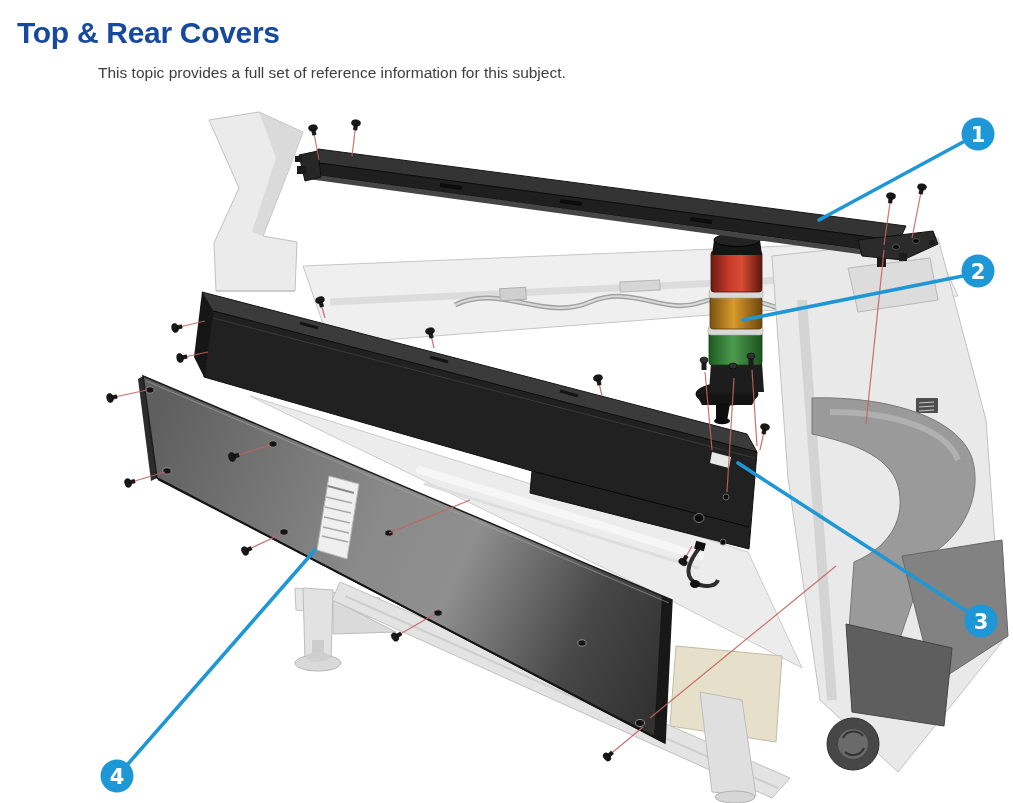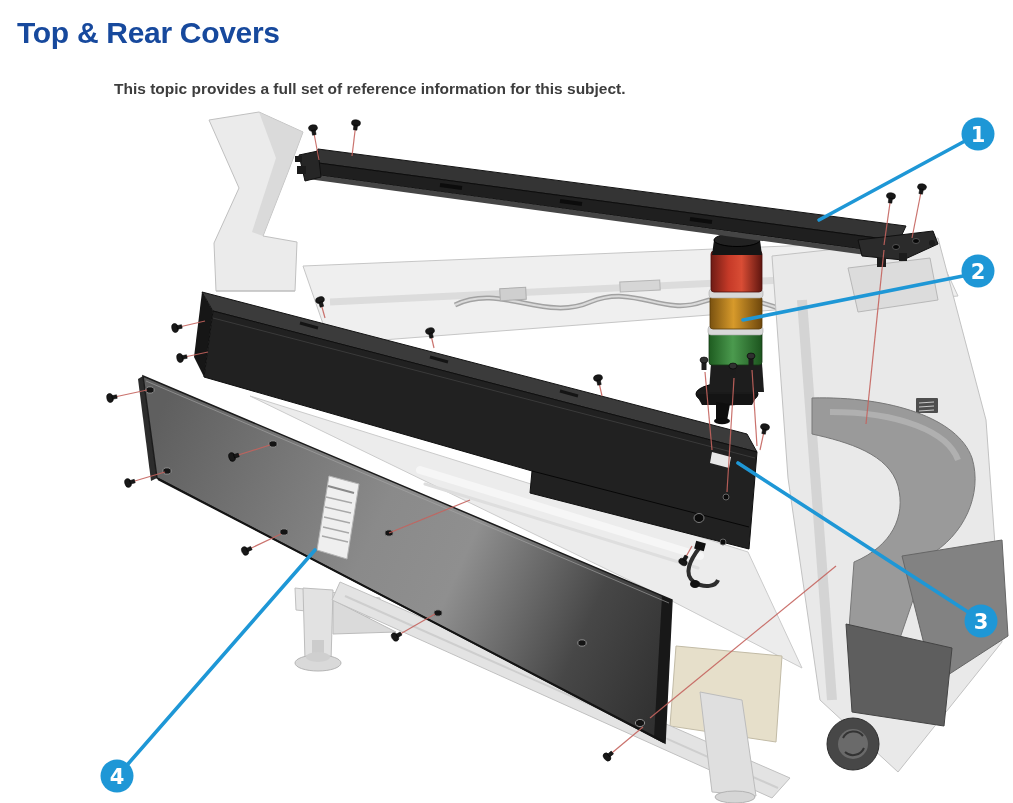--- a/index.html
+++ b/index.html
@@ -9,22 +9,22 @@
     background:#ffffff;
     font-family:"Liberation Sans", sans-serif;
     overflow:hidden;
   }
   .page-title{
     position:absolute;left:13px;top:12px;margin:4px;
     font-size:30px;font-weight:600;letter-spacing:-0.3px;
     color:var(--title-blue,#17499d);
   }
   .page-subtitle{
-    position:absolute;left:98px;top:64px;margin:16px;
-    font-size:15.5px;color:#3d3d3d;font-weight:bold;
+    position:absolute;left:98px;top:64px;margin:0;
+    font-size:15.5px;color:#3d3d3d;
   }
   .figure-svg{position:absolute;left:0;top:0;}
   .leader{stroke:var(--callout-blue,#1e97d6);stroke-width:3.6;stroke-linecap:round;fill:none;}
   .callout-circle{fill:var(--callout-blue,#1e97d6);}
   .callout-num{fill:#ffffff;font-family:"DejaVu Sans",sans-serif;font-weight:bold;font-size:21px;text-anchor:middle;}
   .redline{stroke:var(--leader-red,#c4635d);stroke-width:1.2;fill:none;opacity:.9;}
   .chassis{fill:#ebebeb;stroke:#c0c0c0;stroke-width:1;}
 </style>
 </head>
 <body>

